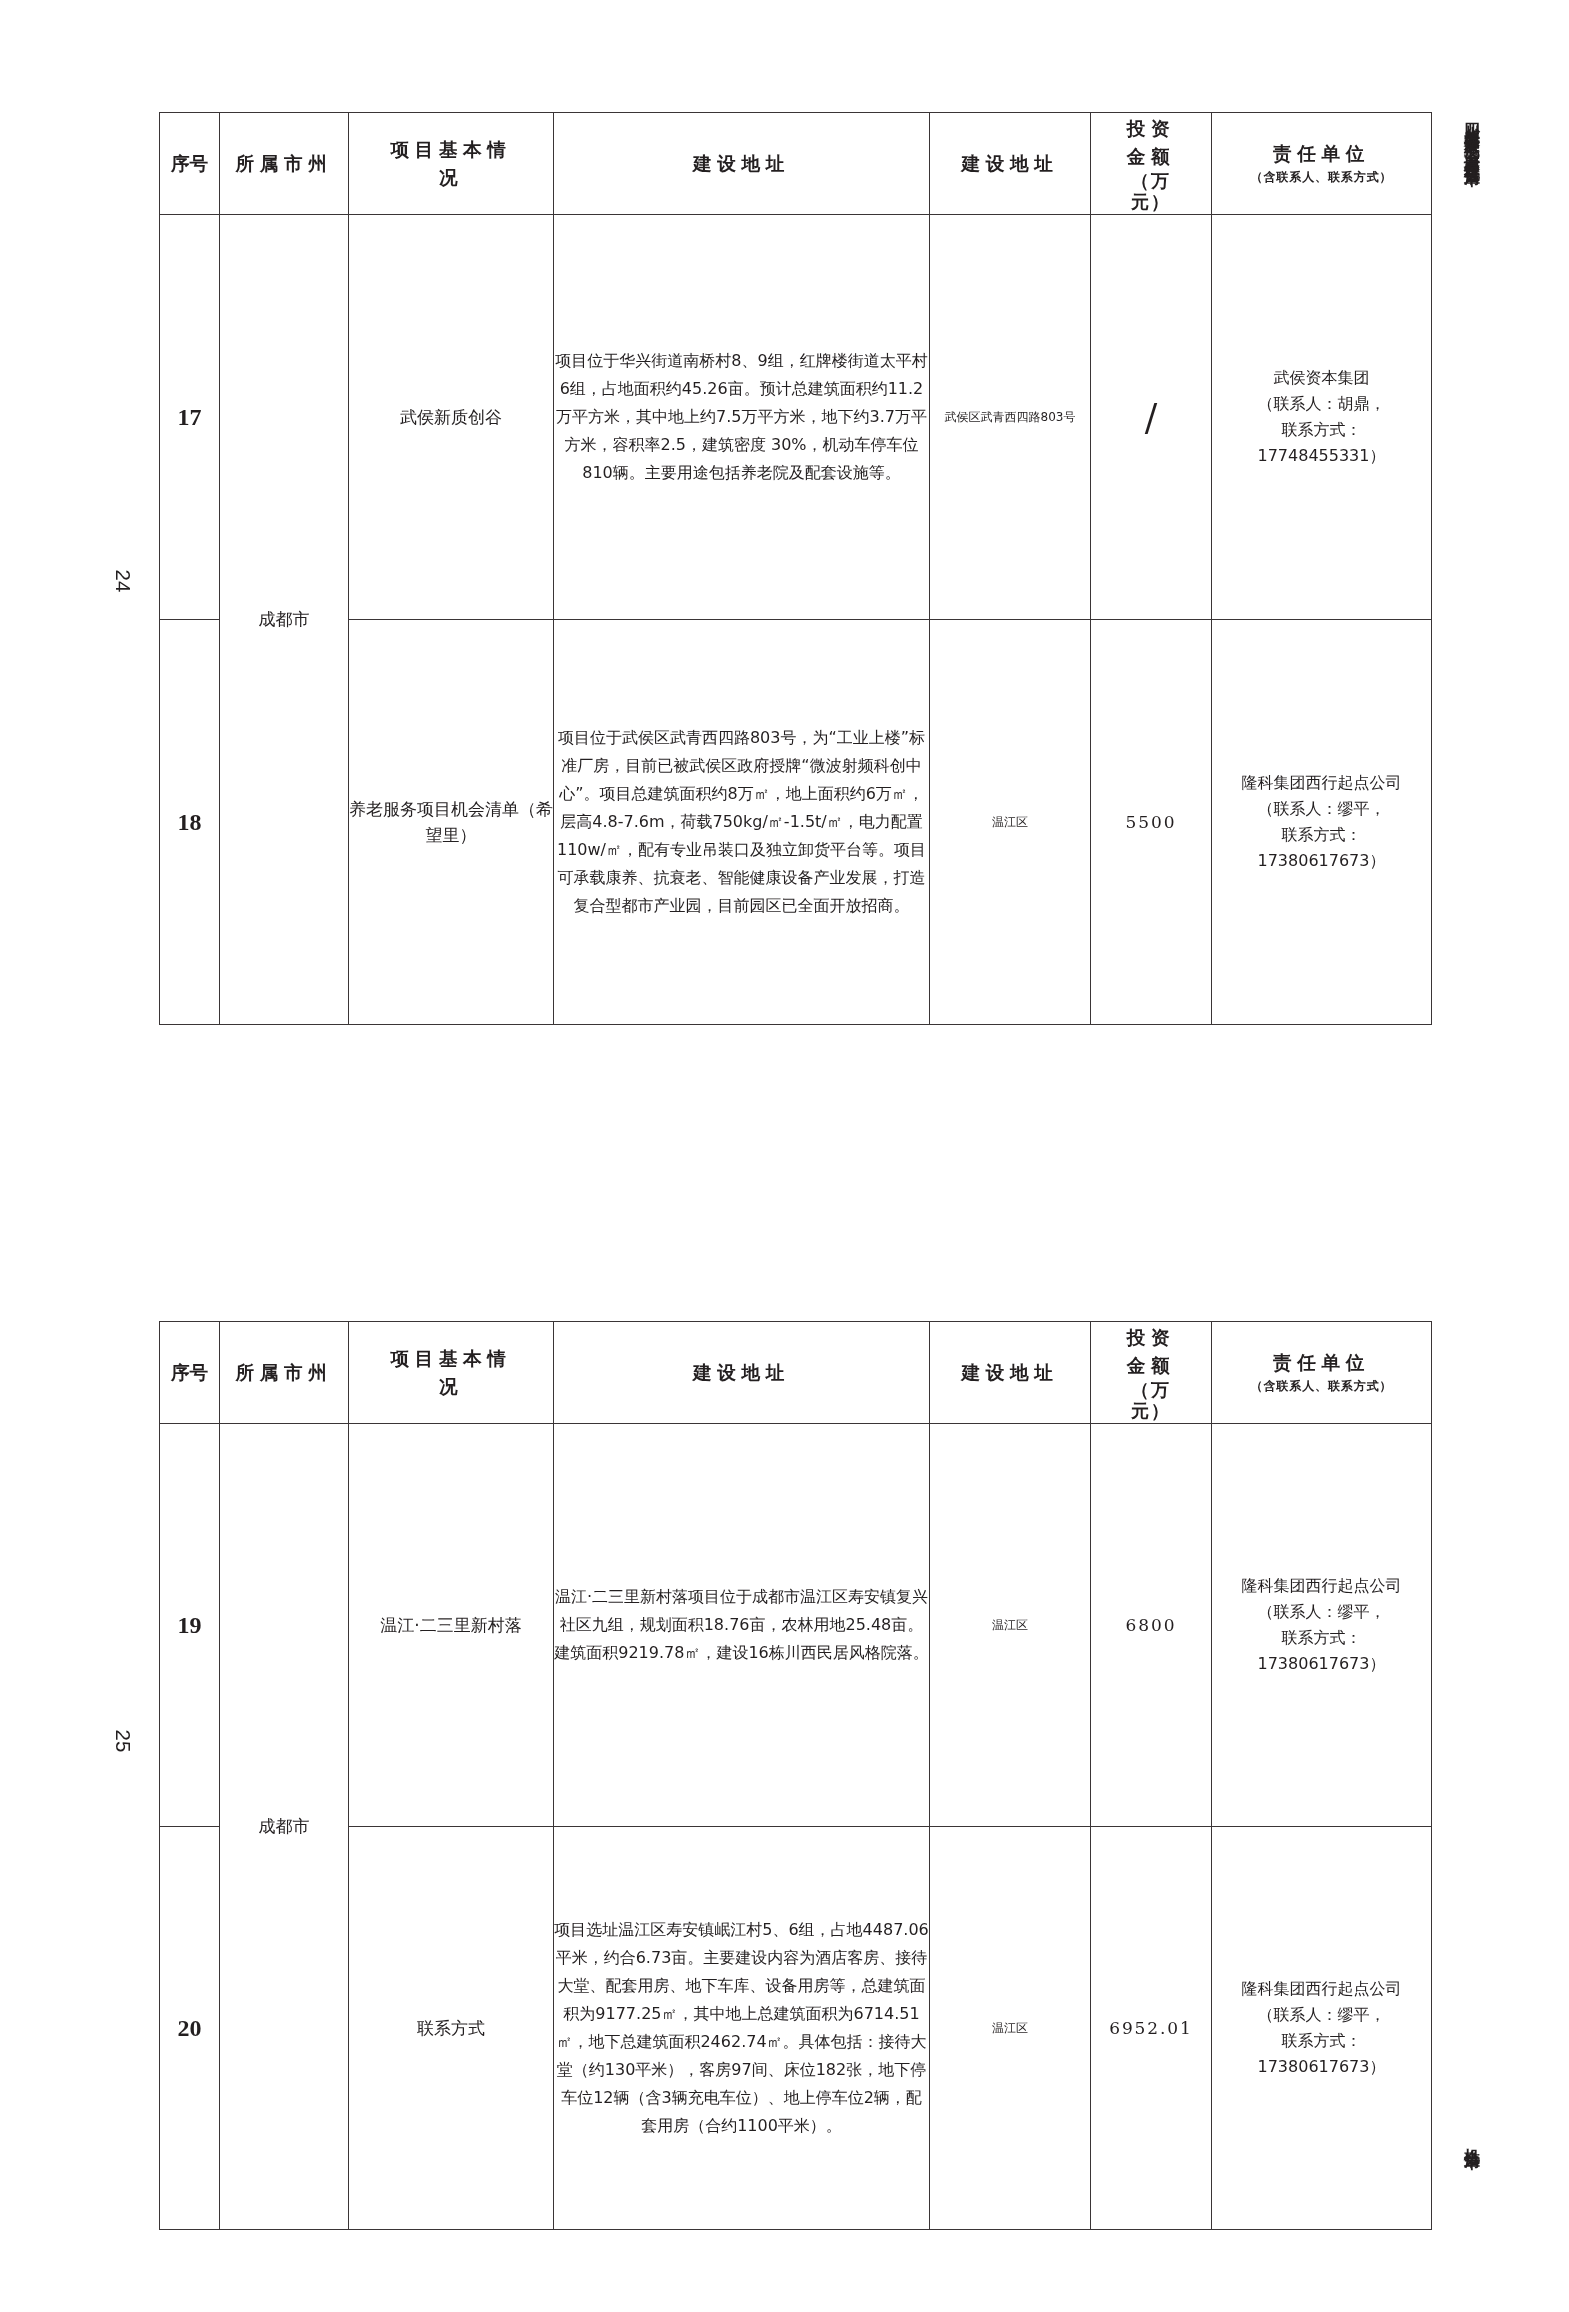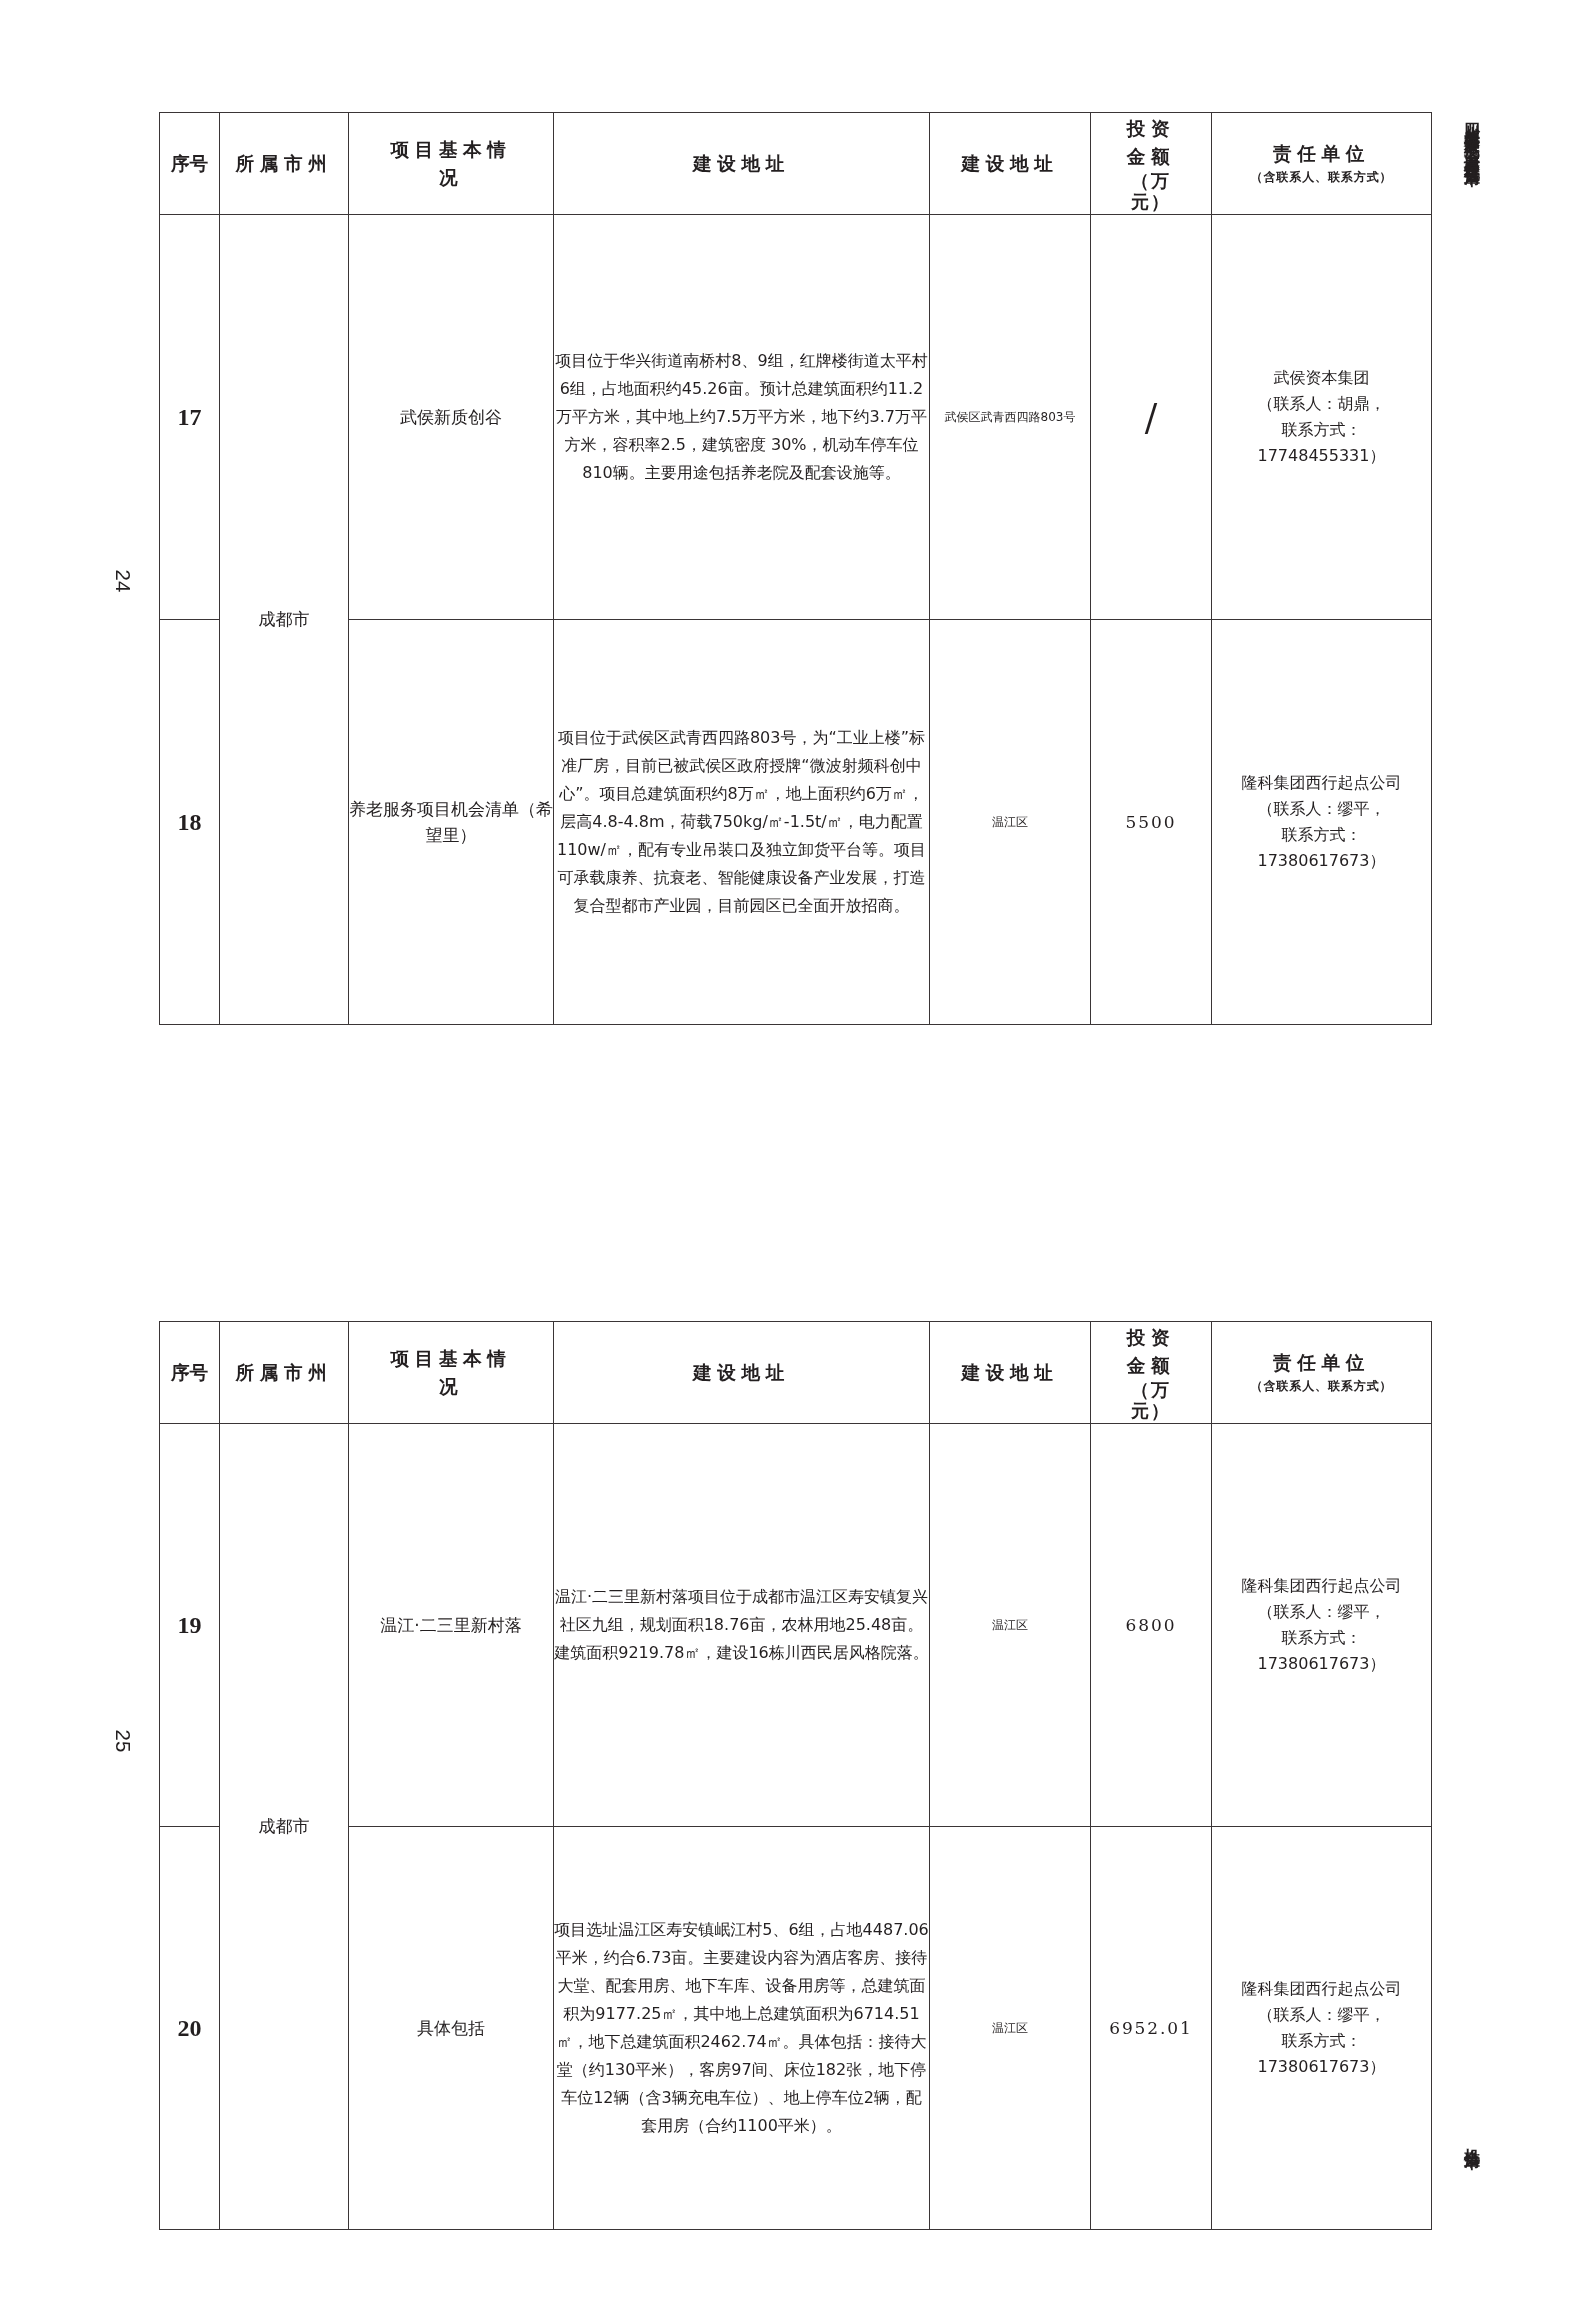--- a/index.html
+++ b/index.html
@@ -75,21 +75,21 @@
     <td class="unit lines">
       <span>武侯资本集团</span>
       <span>（联系人：胡鼎，</span>
       <span>联系方式：</span>
       <span>17748455331）</span>
     </td>
   </tr>
   <tr style="height:405px;">
     <td class="num">18</td>
     <td class="name">养老服务项目机会清单（希望里）</td>
-    <td class="desc">项目位于武侯区武青西四路803号，为“工业上楼”标准厂房，目前已被武侯区政府授牌“微波射频科创中心”。项目总建筑面积约8万㎡，地上面积约6万㎡，层高4.8-4.8m，荷载750kg/㎡-1.5t/㎡，电力配置110w/㎡，配有专业吊装口及独立卸货平台等。项目可承载康养、抗衰老、智能健康设备产业发展，打造复合型都市产业园，目前园区已全面开放招商。</td>
+    <td class="desc">项目位于武侯区武青西四路803号，为“工业上楼”标准厂房，目前已被武侯区政府授牌“微波射频科创中心”。项目总建筑面积约8万㎡，地上面积约6万㎡，层高4.8-7.6m，荷载750kg/㎡-1.5t/㎡，电力配置110w/㎡，配有专业吊装口及独立卸货平台等。项目可承载康养、抗衰老、智能健康设备产业发展，打造复合型都市产业园，目前园区已全面开放招商。</td>
     <td class="addr">温江区</td>
     <td class="amt">5500</td>
     <td class="unit lines">
       <span>隆科集团西行起点公司</span>
       <span>（联系人：缪平，</span>
       <span>联系方式：</span>
       <span>17380617673）</span>
     </td>
   </tr>
 </tbody>
@@ -130,21 +130,21 @@
     <td class="amt">6800</td>
     <td class="unit lines">
       <span>隆科集团西行起点公司</span>
       <span>（联系人：缪平，</span>
       <span>联系方式：</span>
       <span>17380617673）</span>
     </td>
   </tr>
   <tr style="height:403px;">
     <td class="num">20</td>
-    <td class="name">具体包括</td>
+    <td class="name">联系方式</td>
     <td class="desc">项目选址温江区寿安镇岷江村5、6组，占地4487.06平米，约合6.73亩。主要建设内容为酒店客房、接待大堂、配套用房、地下车库、设备用房等，总建筑面积为9177.25㎡，其中地上总建筑面积为6714.51㎡，地下总建筑面积2462.74㎡。具体包括：接待大堂（约130平米），客房97间、床位182张，地下停车位12辆（含3辆充电车位）、地上停车位2辆，配套用房（合约1100平米）。</td>
     <td class="addr">温江区</td>
     <td class="amt">6952.01</td>
     <td class="unit lines">
       <span>隆科集团西行起点公司</span>
       <span>（联系人：缪平，</span>
       <span>联系方式：</span>
       <span>17380617673）</span>
     </td>
   </tr>

